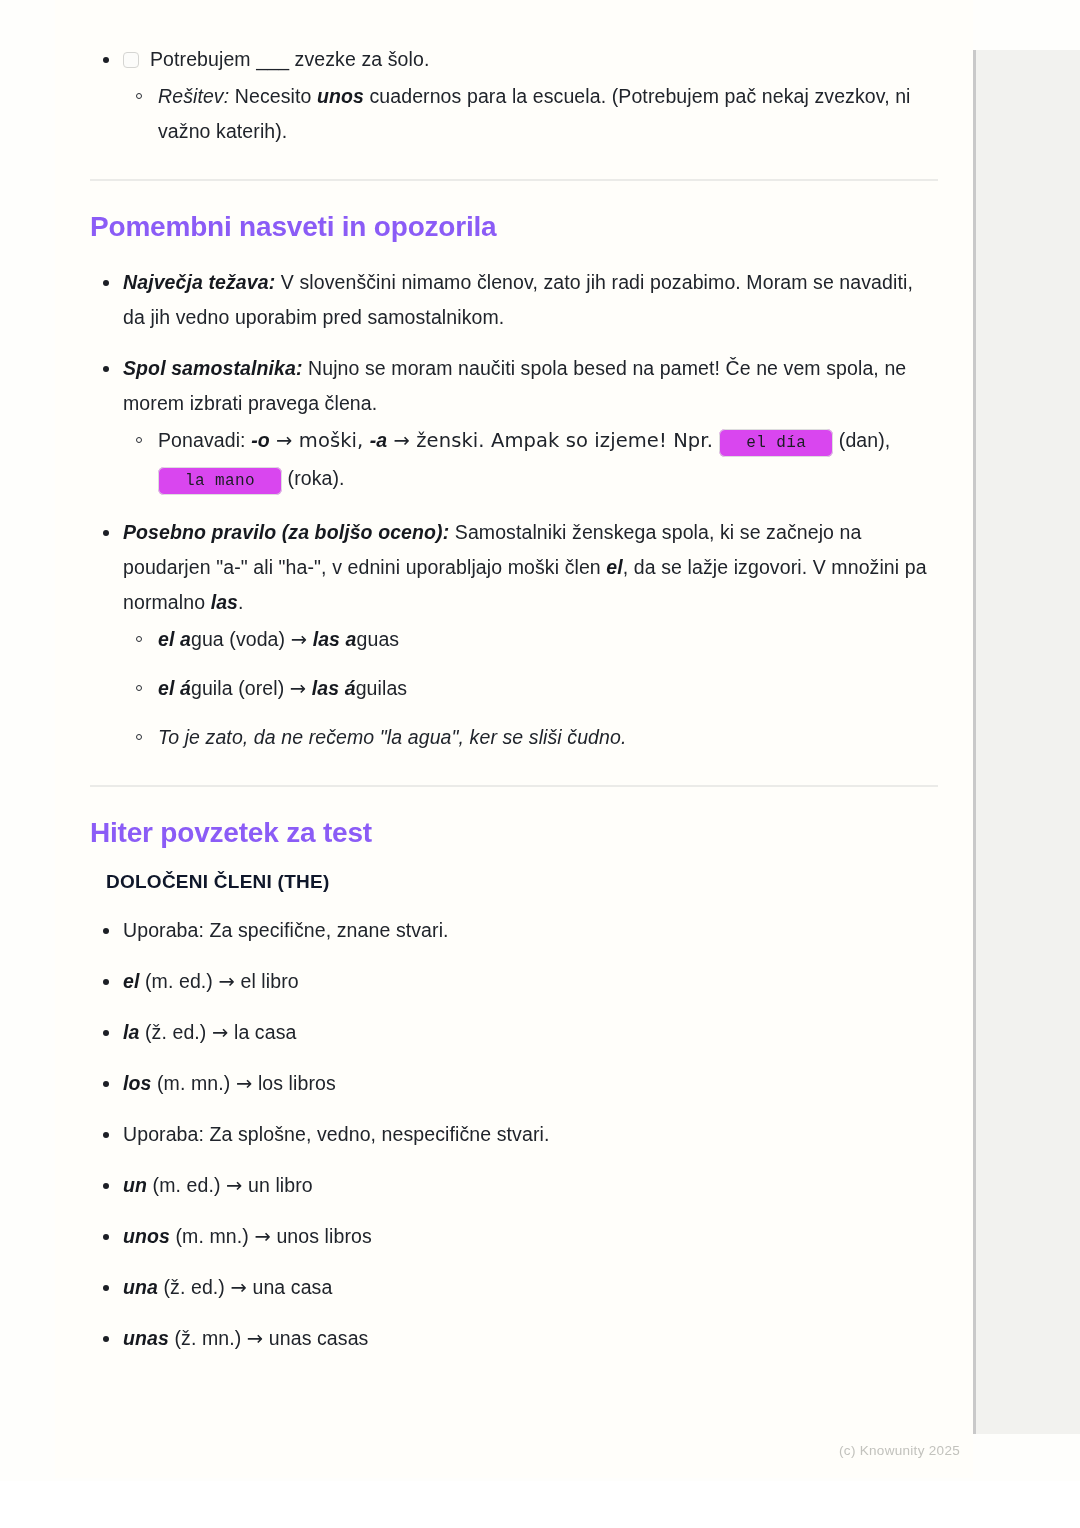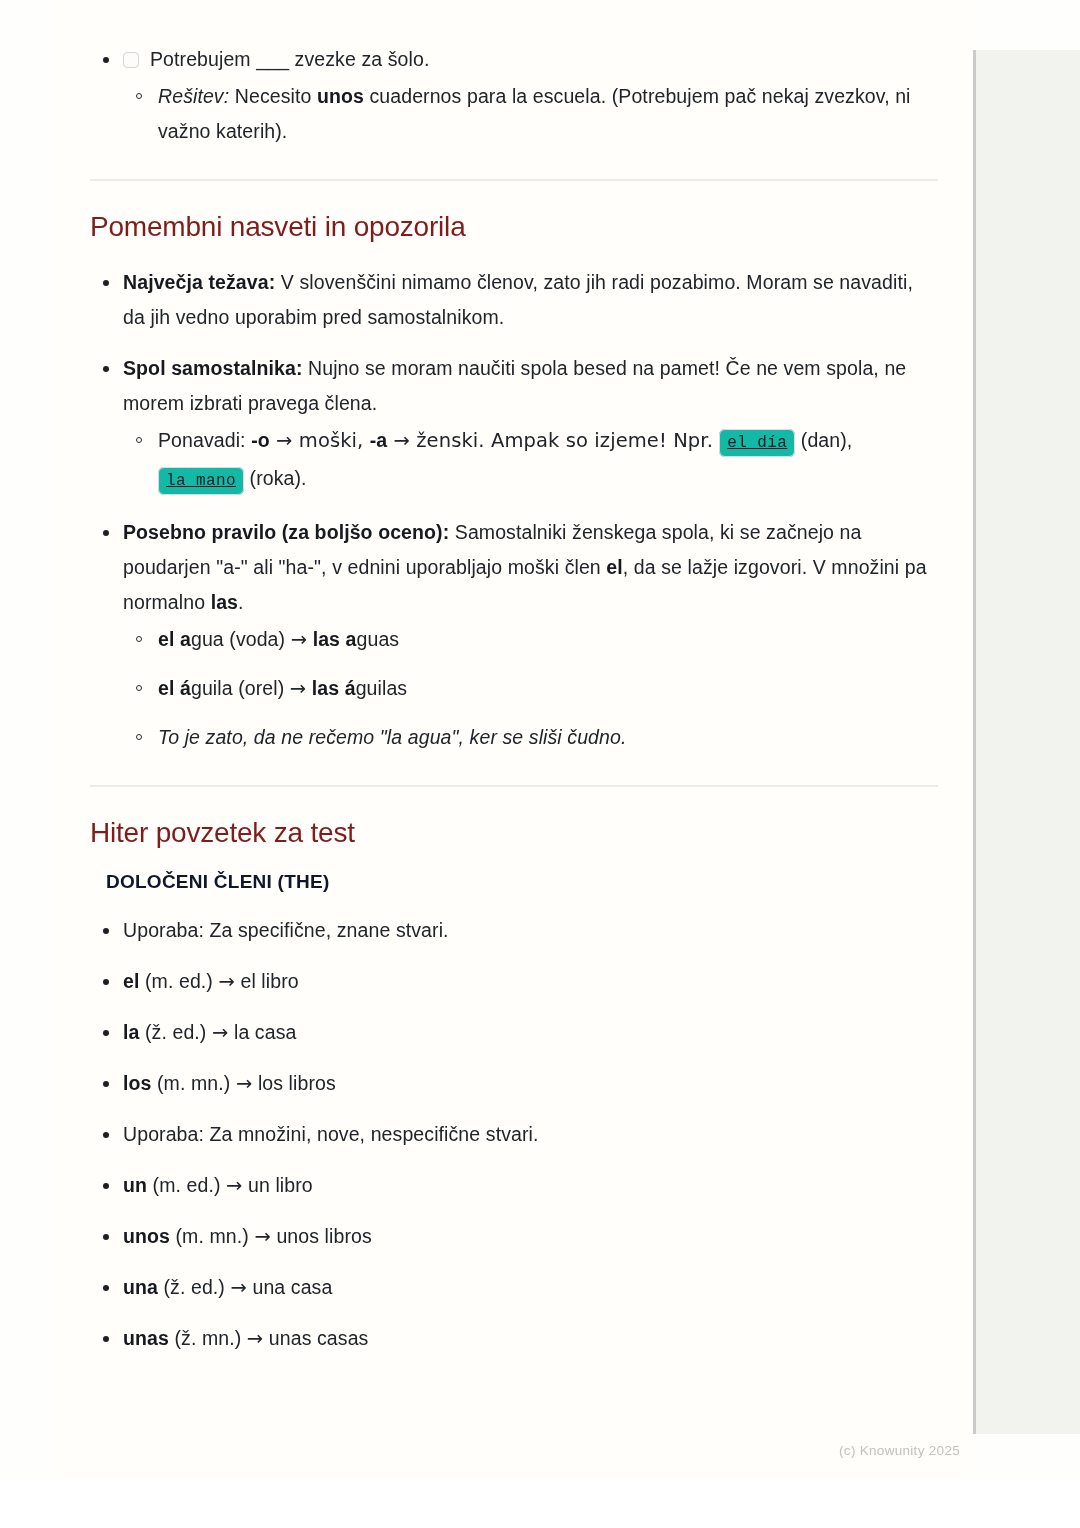--- a/index.html
+++ b/index.html
@@ -114,47 +114,46 @@
     width: 16px;
     height: 16px;
     border: 1.6px solid #d5d5d2;
     border-radius: 4px;
     background: #fcfcfa;
     vertical-align: -2px;
     margin-right: 11px;
     box-sizing: border-box;
   }
 
-  b, .b { font-weight: 700; color: #16191f; }
+  b, .b { font-weight: 700; color: #16191f; font-style: italic; }
   i, .i { font-style: italic; }
 
   code, .code {
     font-family: "Liberation Mono", "DejaVu Sans Mono", monospace;
     font-size: 16px;
-    background: #14b8a6;
+    background: #d946ef;
     border: 1px solid #dddddd;
     border-radius: 6px;
-    padding: 4px 7px;
+    padding: 4px 26px;
     color: #1a1d22;
     white-space: nowrap;
     letter-spacing: 0.4px;
-    text-decoration: underline;
   }
 
   hr.rule {
     border: none;
     border-top: 2px solid #ebebe8;
     margin: 30px 0 30px 0;
     width: 100%;
   }
 
   h2.section-title {
     font-size: 28px;
-    font-weight: 400;
-    color: #7f1d1d;
+    font-weight: 700;
+    color: #8b5cf6;
     margin: 0 0 22px 0;
     letter-spacing: -0.2px;
   }
 
   h3.sub-title {
     font-size: 19px;
     font-weight: 700;
     color: #0f172a;
     margin: 0 0 20px 16px;
     letter-spacing: 0.25px;
@@ -222,21 +221,21 @@
 
       <h3 class="sub-title">DOLOČENI ČLENI (THE)</h3>
       <ul class="lvl1 tight gap-after-list">
         <li><span>Uporaba: Za specifične, znane stvari.</span></li>
         <li><b>el</b><span> (m. ed.) </span><span class="arrow">→</span><span> el libro</span></li>
         <li><b>la</b><span> (ž. ed.) </span><span class="arrow">→</span><span> la casa</span></li>
         <li><b>los</b><span> (m. mn.) </span><span class="arrow">→</span><span> los libros</span></li>
       </ul>
 
       <ul class="lvl1 tight">
-        <li><span>Uporaba: Za množini, nove, nespecifične stvari.</span></li>
+        <li><span>Uporaba: Za splošne, vedno, nespecifične stvari.</span></li>
         <li><b>un</b><span> (m. ed.) </span><span class="arrow">→</span><span> un libro</span></li>
         <li><b>unos</b><span> (m. mn.) </span><span class="arrow">→</span><span> unos libros</span></li>
         <li><b>una</b><span> (ž. ed.) </span><span class="arrow">→</span><span> una casa</span></li>
         <li><b>unas</b><span> (ž. mn.) </span><span class="arrow">→</span><span> unas casas</span></li>
       </ul>
 
     </div>
 
     <div class="watermark">(c) Knowunity 2025</div>
   </div>

